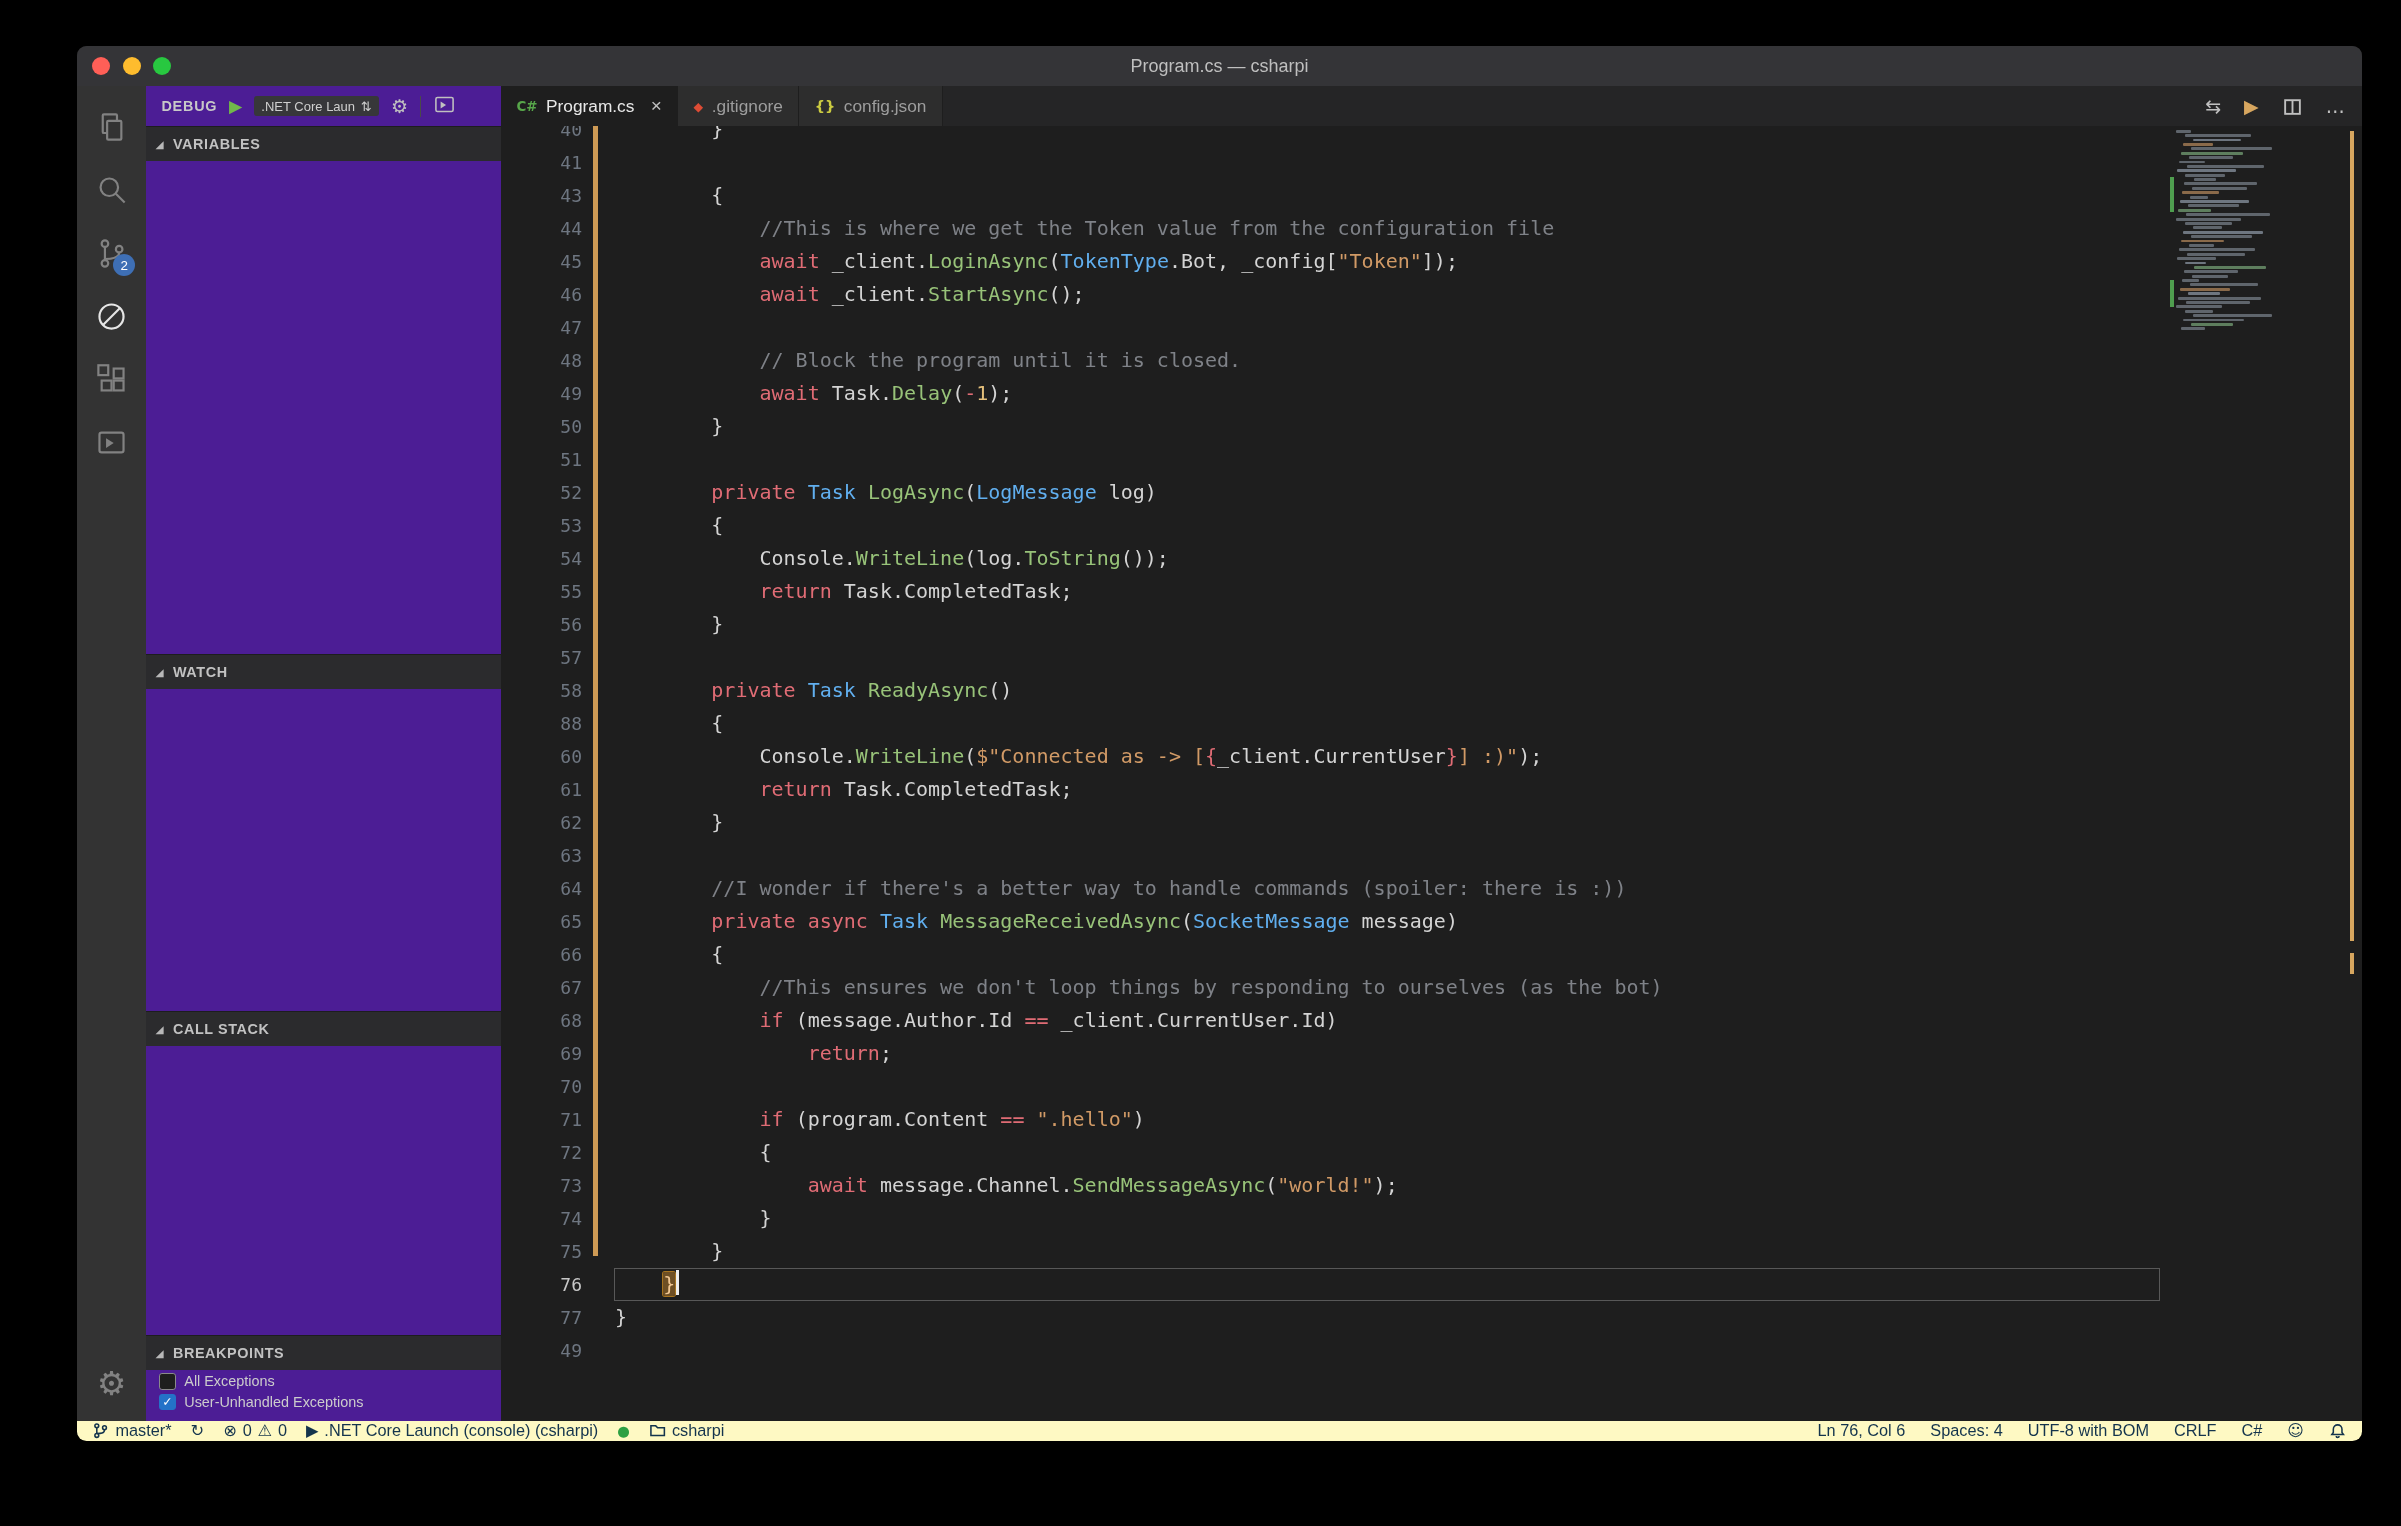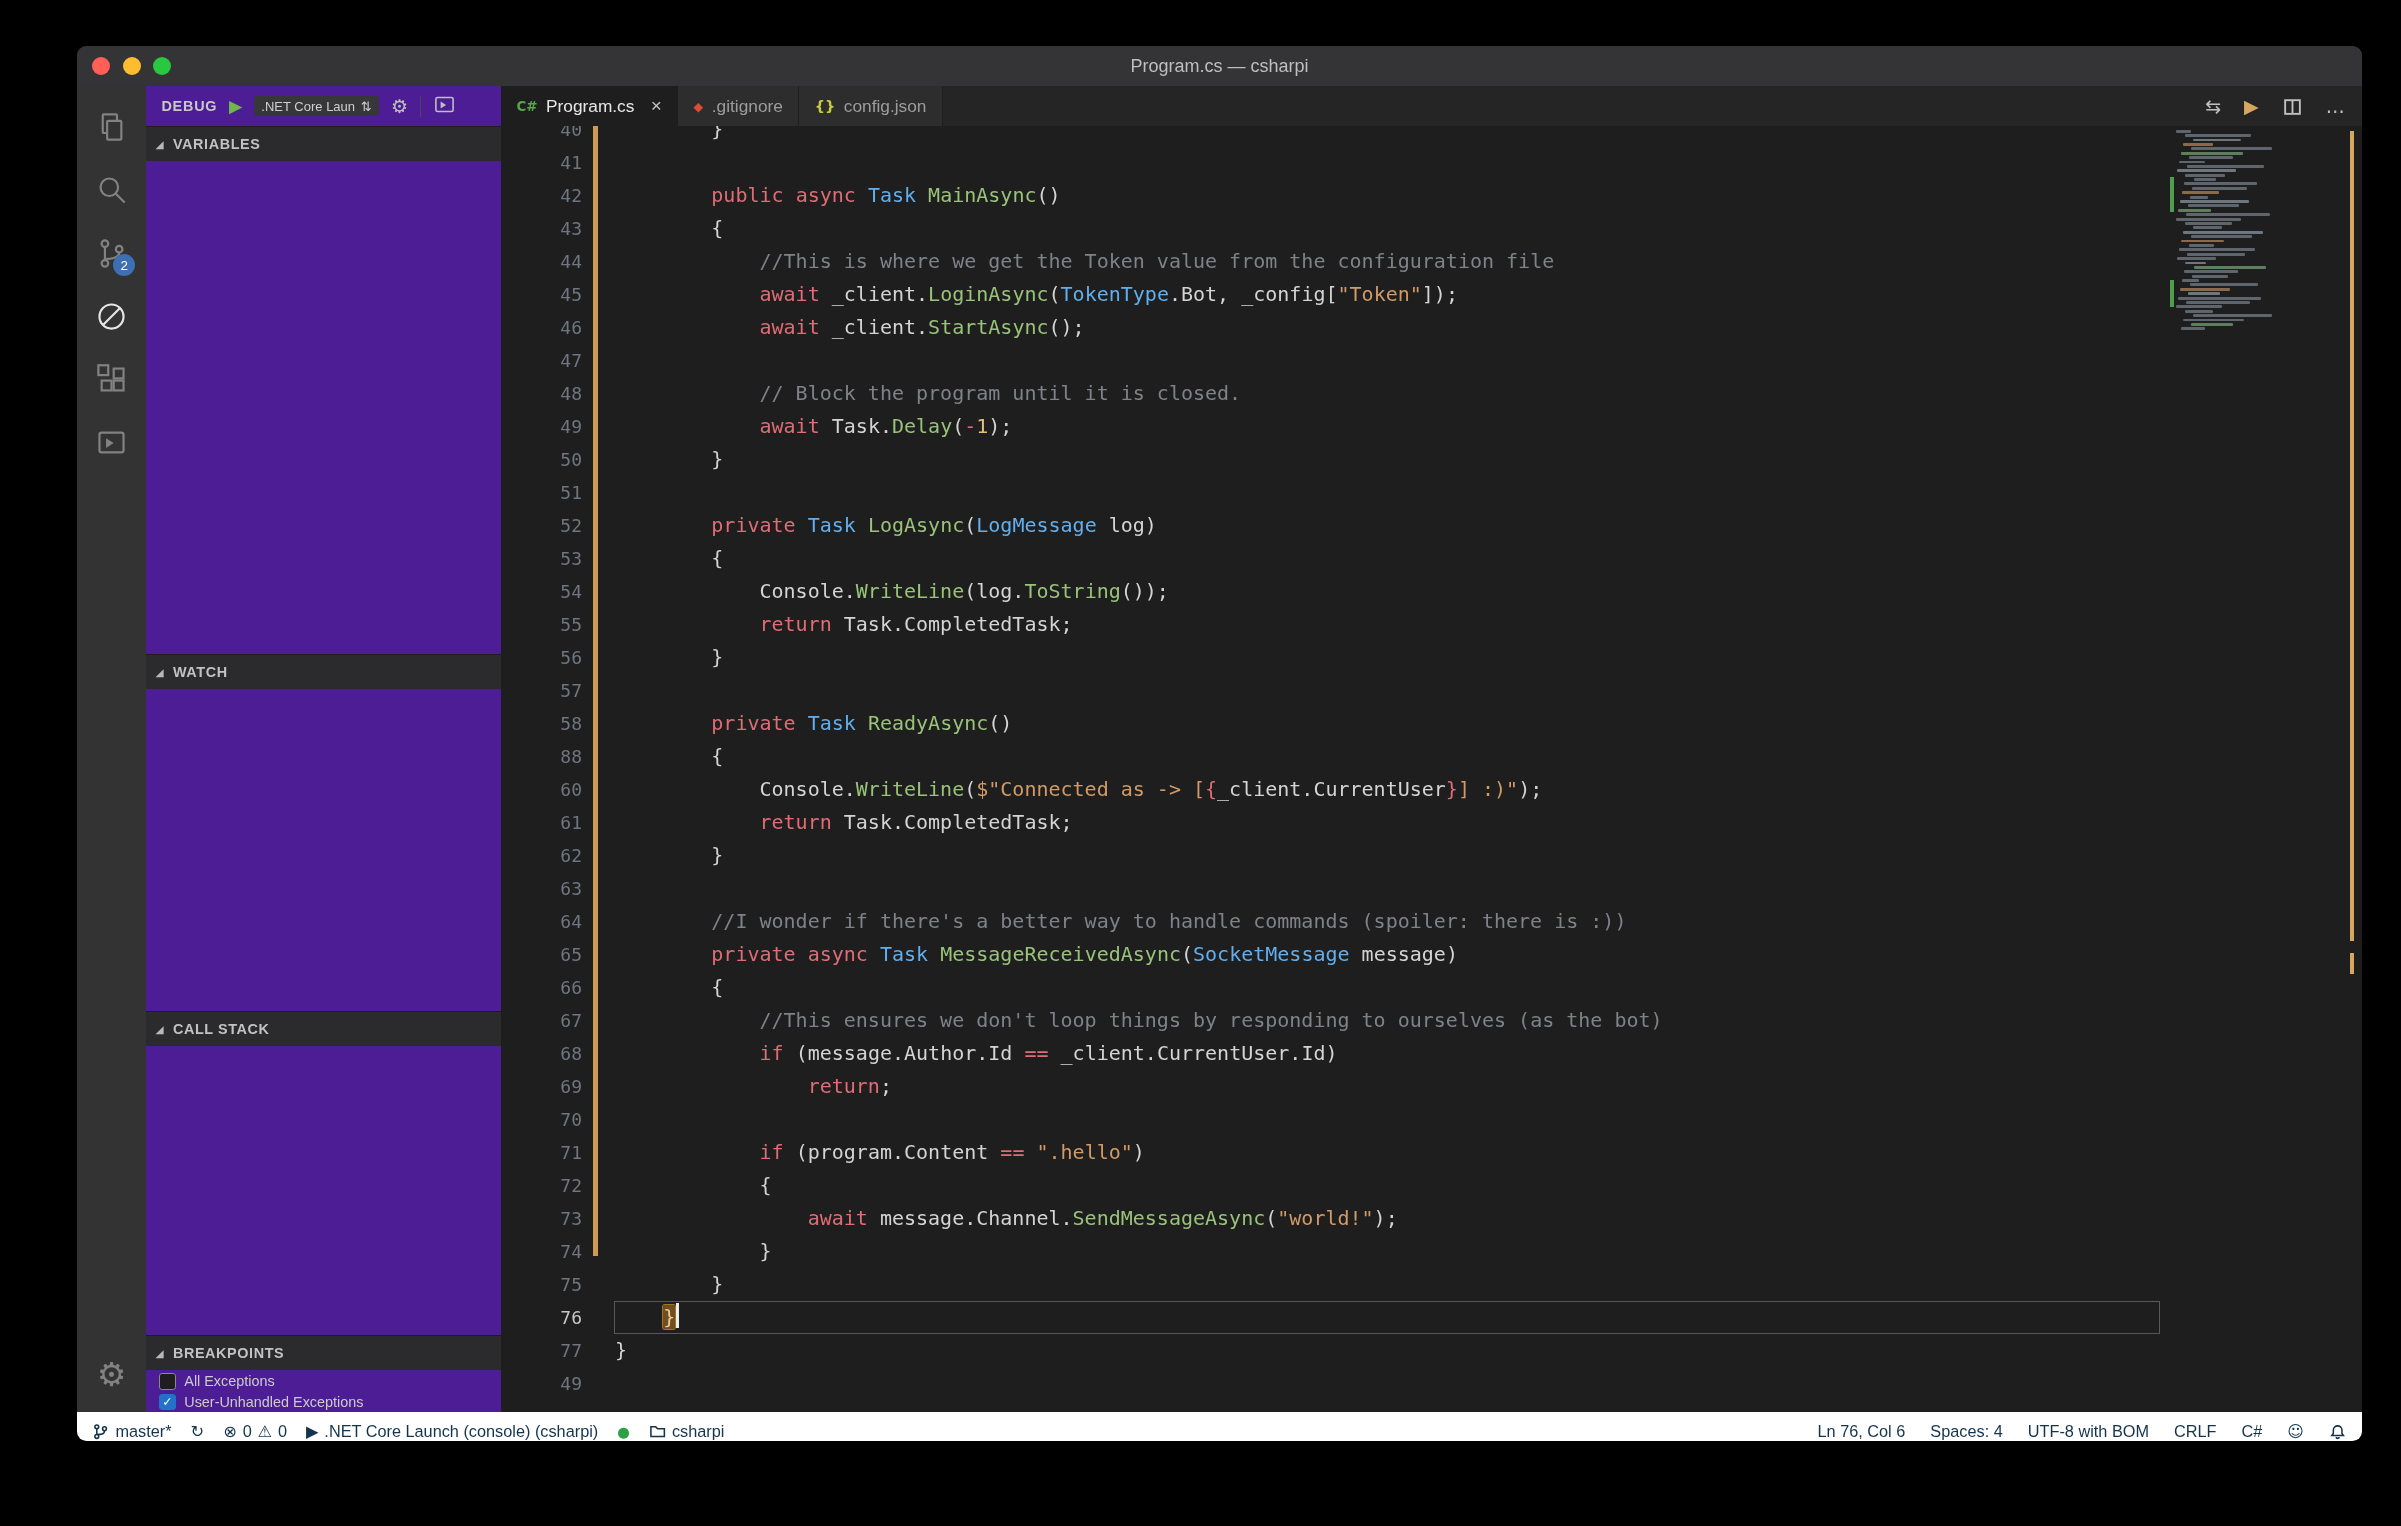--- a/index.html
+++ b/index.html
@@ -71,21 +71,21 @@
 .cursor{display:inline-block;width:2.9px;height:25px;background:#ededed;vertical-align:-4.8px;margin-left:1px}
 .modbar{position:absolute;left:92px;width:4.8px;background:#ce9a55}
 .minimap{position:absolute;top:3.8px;right:48px;width:142px}
 .minimap i{display:block;height:2.9px;margin-bottom:1.5px;background:#5f656c;border-radius:1px}
 .mm-mark{position:absolute;right:188px;width:3.8px;background:#4f9e4f}
 #mm-mark-1{top:51px;height:35px}
 #mm-mark-2{top:154px;height:27px}
 .ruler-mark{position:absolute;right:7.7px;width:4.8px;background:#d7a65f}
 #ruler-1{top:4.8px;height:810px}
 #ruler-2{top:827px;height:21px}
-.statusbar{height:29px;background:#ffffff;display:flex;align-items:flex-end;padding:0 15.4px;color:#14344d;font-size:16.3px;flex:none}
+.statusbar{height:20px;background:#fef9c3;display:flex;align-items:flex-start;padding:0 15.4px;color:#14344d;font-size:16.3px;flex:none}
 .sb-left{display:flex;align-items:center;gap:19px}
 .sb-right{margin-left:auto;display:flex;align-items:center;gap:25px}
 .sb-item{display:flex;align-items:center;gap:5.8px;white-space:nowrap}
 .sb-item svg{width:17.3px;height:17.3px;stroke:currentColor;fill:none;stroke-width:1.6}
 .sb-icon{font-size:16.3px}
 .sb-dot{color:#2ea043;font-size:14.4px}
 </style>
 </head>
 <body>
 
@@ -226,21 +226,20 @@
           </span>
           <span class="ta glyph">…</span>
         </div>
       </div>
 
       <div class="editor">
         <div class="lines" id="lines">
           <div class="modbar" id="modbar" style="top: 0px; height: 1143px;"></div>
         <div class="row"><span class="ln">40</span><span class="ct"><span class="tok-d">        }</span></span></div>
             <div class="row"><span class="ln">41</span><span class="ct"></span></div>
-            <div class="row"><span class="ln">42</span><span class="ct"><span class="tok-d">        </span><span class="tok-k">public</span><span class="tok-d"> </span><span class="tok-k">async</span><span class="tok-d"> </span><span class="tok-t">Task</span><span class="tok-d"> </span><span class="tok-f">MainAsync</span><span class="tok-d">()</span></span></div>
             <div class="row"><span class="ln">43</span><span class="ct"><span class="tok-d">        {</span></span></div>
             <div class="row"><span class="ln">44</span><span class="ct"><span class="tok-d">            </span><span class="tok-c">//This is where we get the Token value from the configuration file</span></span></div>
             <div class="row"><span class="ln">45</span><span class="ct"><span class="tok-d">            </span><span class="tok-k">await</span><span class="tok-d"> _client.</span><span class="tok-f">LoginAsync</span><span class="tok-d">(</span><span class="tok-t">TokenType</span><span class="tok-d">.Bot, _config[</span><span class="tok-s">"Token"</span><span class="tok-d">]);</span></span></div>
             <div class="row"><span class="ln">46</span><span class="ct"><span class="tok-d">            </span><span class="tok-k">await</span><span class="tok-d"> _client.</span><span class="tok-f">StartAsync</span><span class="tok-d">();</span></span></div>
             <div class="row"><span class="ln">47</span><span class="ct"></span></div>
             <div class="row"><span class="ln">48</span><span class="ct"><span class="tok-d">            </span><span class="tok-c">// Block the program until it is closed.</span></span></div>
             <div class="row"><span class="ln">49</span><span class="ct"><span class="tok-d">            </span><span class="tok-k">await</span><span class="tok-d"> Task.</span><span class="tok-f">Delay</span><span class="tok-d">(</span><span class="tok-o">-</span><span class="tok-n">1</span><span class="tok-d">);</span></span></div>
             <div class="row"><span class="ln">50</span><span class="ct"><span class="tok-d">        }</span></span></div>
             <div class="row"><span class="ln">51</span><span class="ct"></span></div>
             <div class="row"><span class="ln">52</span><span class="ct"><span class="tok-d">        </span><span class="tok-k">private</span><span class="tok-d"> </span><span class="tok-t">Task</span><span class="tok-d"> </span><span class="tok-f">LogAsync</span><span class="tok-d">(</span><span class="tok-t">LogMessage</span><span class="tok-d"> log)</span></span></div>

